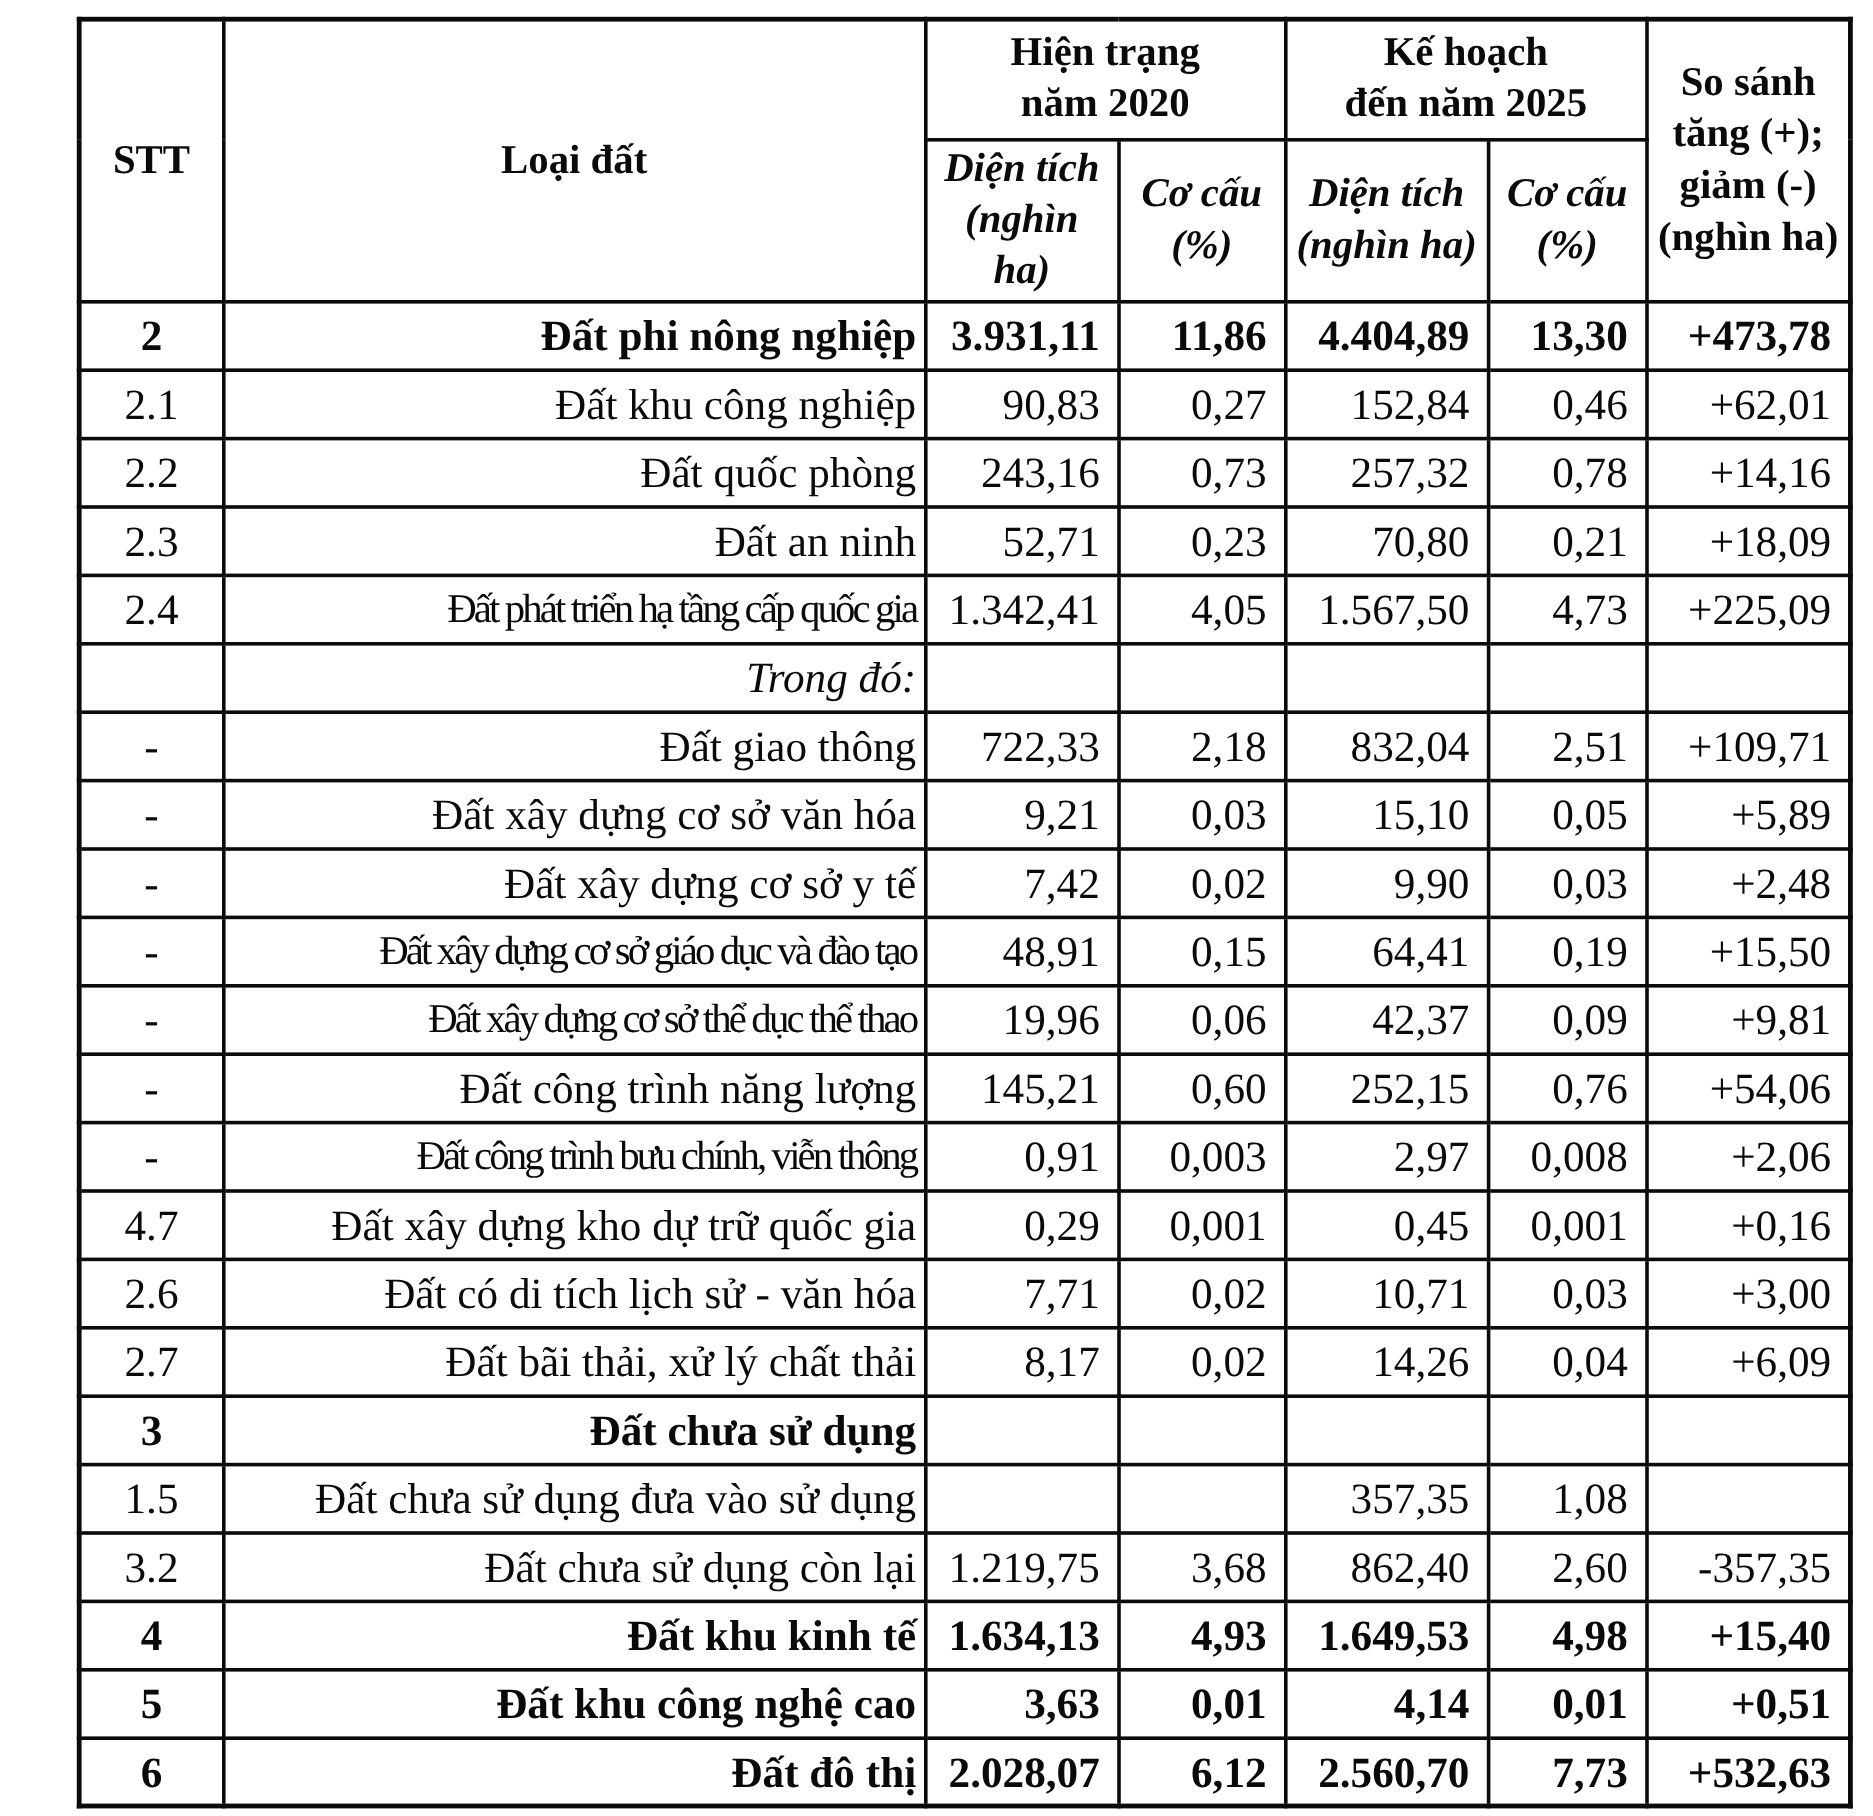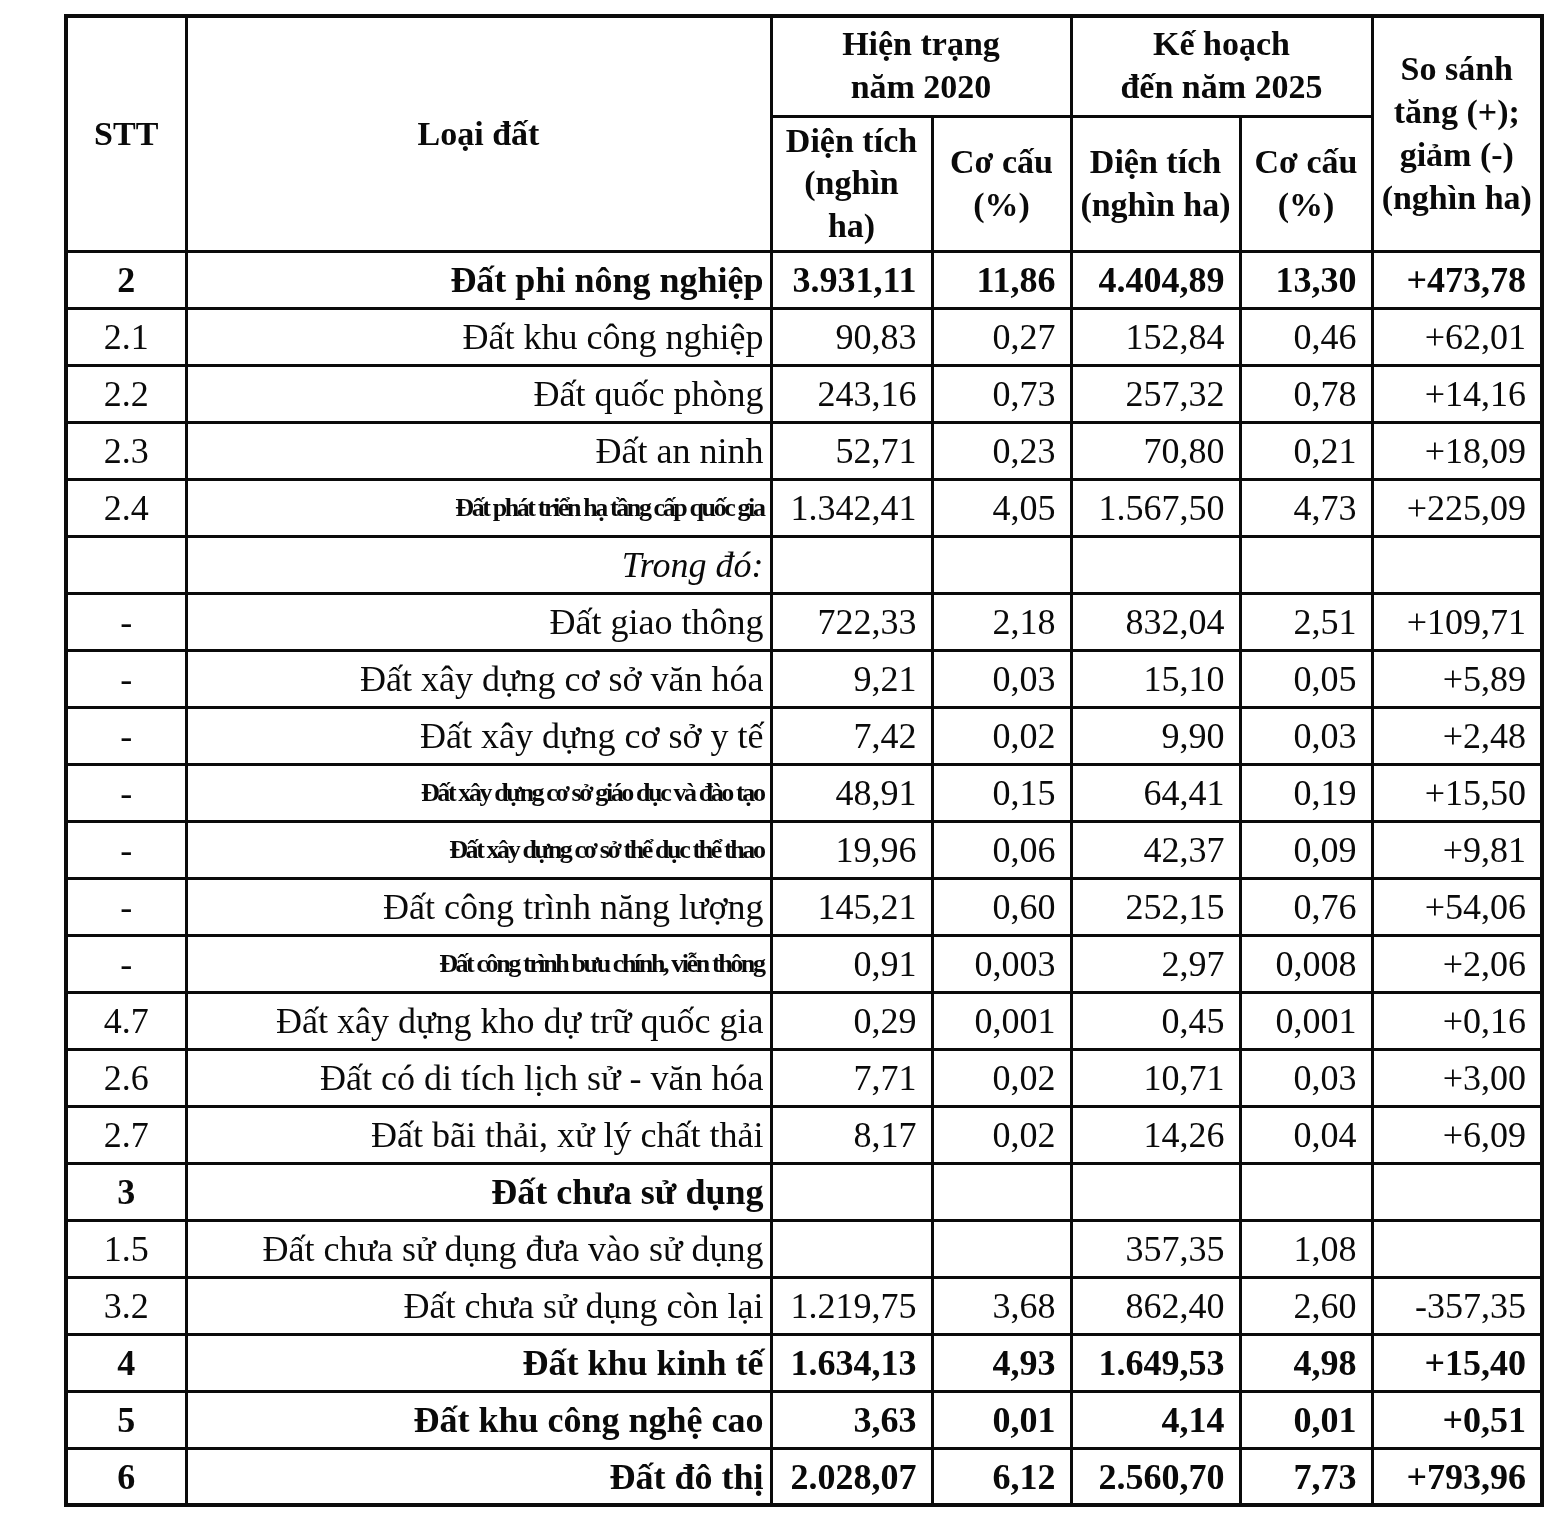--- a/index.html
+++ b/index.html
@@ -31,33 +31,33 @@
   thead th {
     font-weight: bold;
     font-size: 34px;
     line-height: 1.26;
     text-align: center;
     vertical-align: middle;
     white-space: pre-line;
     padding: 2px 4px;
   }
   thead tr.group-row { height: 100px; }
-  thead tr.sub-row   { height: 108px; }
+  thead tr.sub-row   { height: 108px; font-style: italic; }
   tbody tr { height: 57px; }
   tbody td {
     font-size: 36px;
     vertical-align: middle;
     padding: 2px 0;
   }
   td.c-stt   { text-align: center; }
   td.c-label { text-align: right; padding-left: 16px; padding-right: 6px; white-space: nowrap; }
   td.c-num   { text-align: right; padding-right: 14px; }
   tr.bold td { font-weight: bold; }
   tr.italic td.c-label { font-style: italic; margin-top: 35px; }
-  tr.condensed td.c-label { letter-spacing: -2.4px; font-size: 26px; font-weight: bold; }
+  tr.condensed td.c-label { letter-spacing: -2.4px; font-size: 34px; }
 </style>
 </head>
 <body>
 
 <div class="doc">
   <table class="land-table">
     <colgroup>
       <col style="width:120px">
       <col style="width:585px">
       <col style="width:161px">
@@ -280,17 +280,17 @@
     <td class="c-num">0,01</td>
     <td class="c-num">+0,51</td>
   </tr>
         <tr class="bold">
     <td class="c-stt">6</td>
     <td class="c-label">Đất đô thị</td>
     <td class="c-num">2.028,07</td>
     <td class="c-num">6,12</td>
     <td class="c-num">2.560,70</td>
     <td class="c-num">7,73</td>
-    <td class="c-num">+793,96</td>
+    <td class="c-num">+532,63</td>
   </tr>
       </tbody>
   </table>
 </div>
 
 </body></html>

